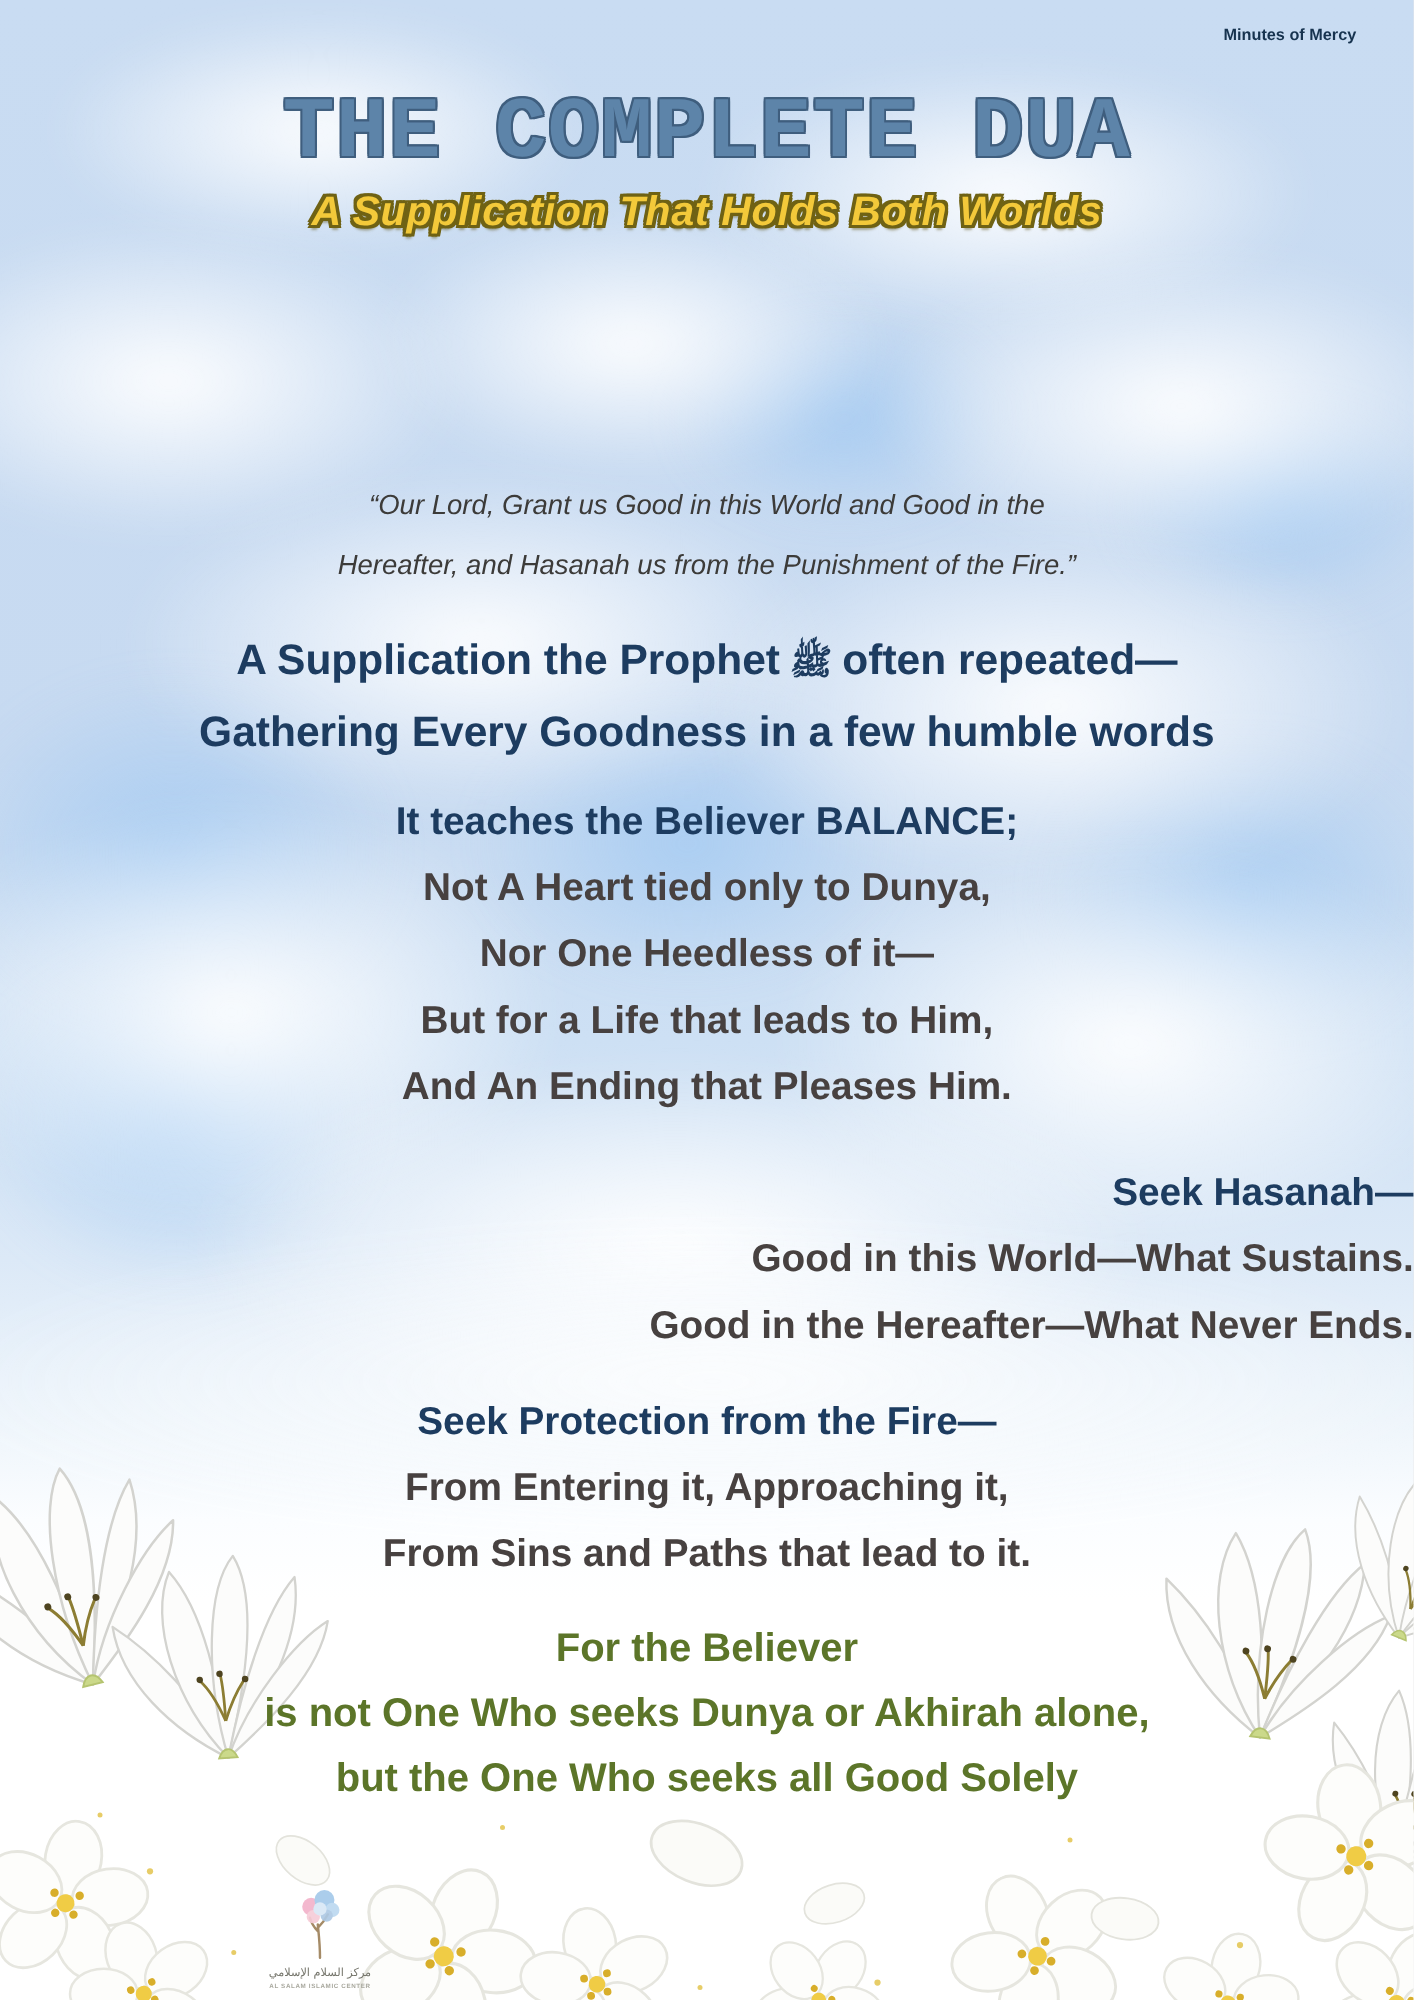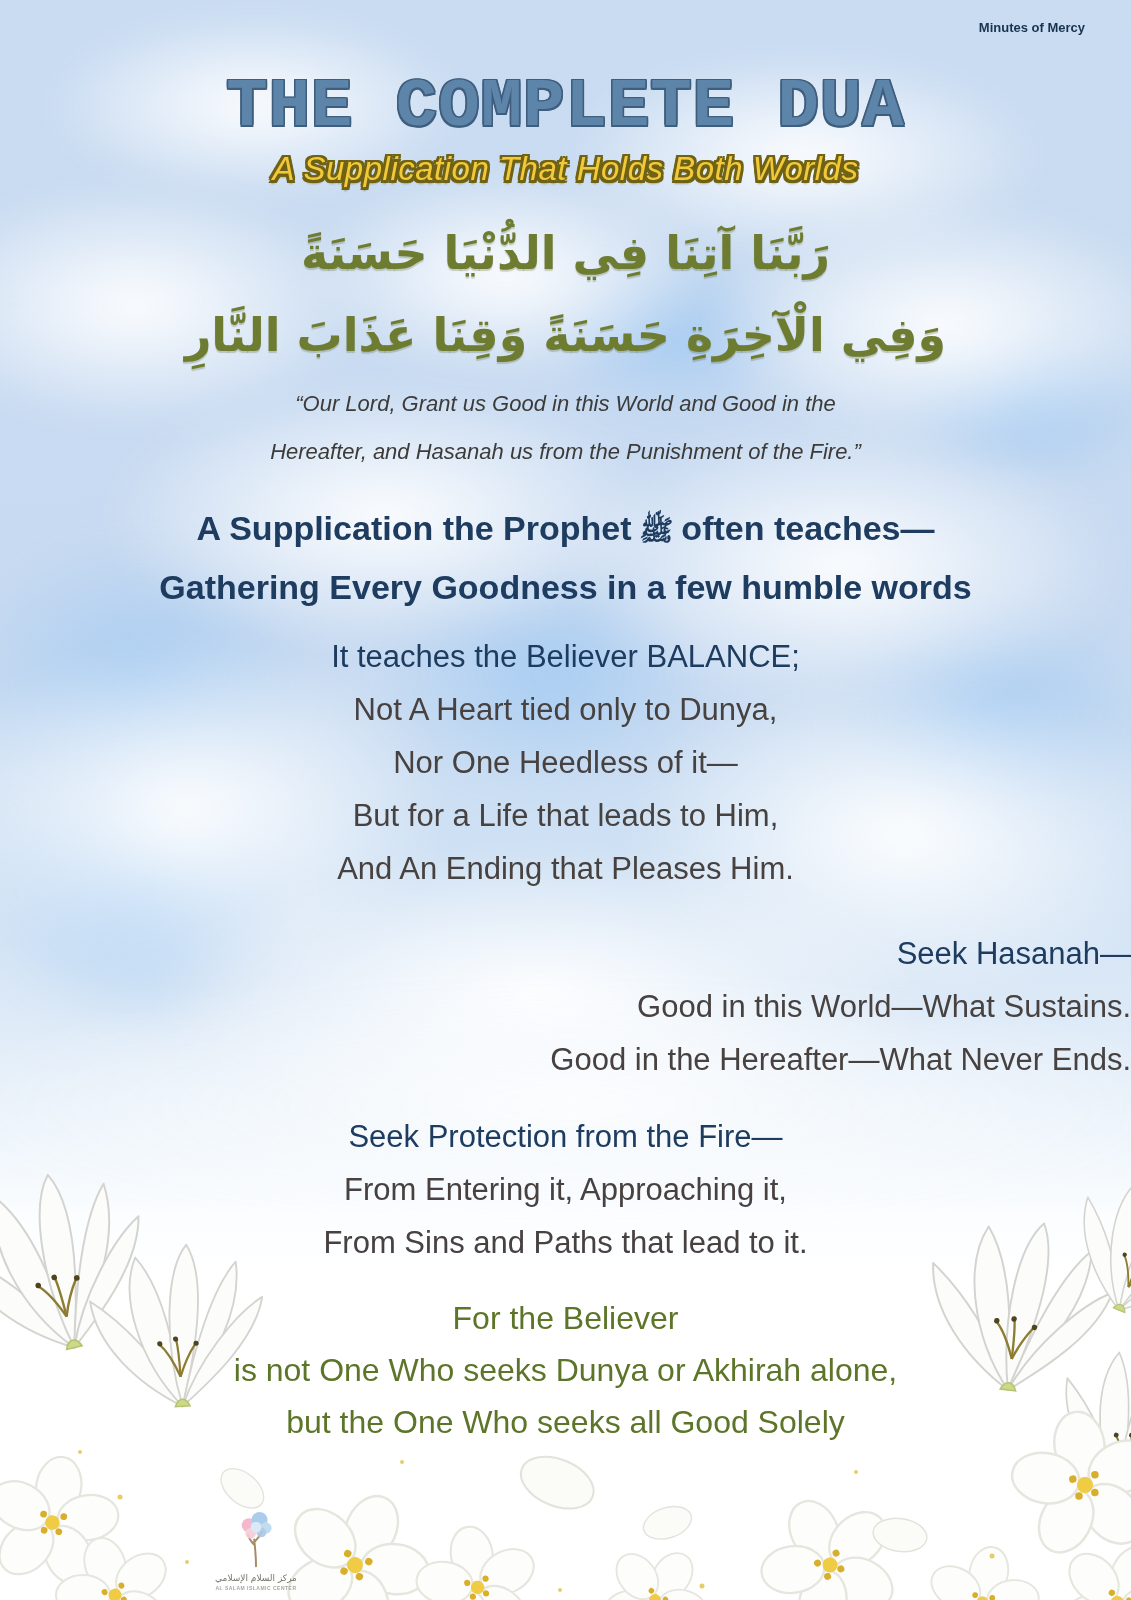--- a/index.html
+++ b/index.html
@@ -11,32 +11,32 @@
   .cloud{position:absolute;border-radius:50%;filter:blur(16px);pointer-events:none;}
   .cw{background:radial-gradient(closest-side,rgba(255,255,255,.95),rgba(255,255,255,0));}
   .cb{background:radial-gradient(closest-side,rgba(148,195,242,.6),rgba(148,195,242,0));}
   .layer-text{position:absolute;left:0;right:0;text-align:center;z-index:3;}
   .brand{position:absolute;top:20px;right:46px;z-index:3;font-size:13px;font-weight:bold;color:#17334f;}
   .title{
     top:68px;font-size:69px;font-weight:800;letter-spacing:1px;color:#5d84a9;
     text-shadow:-1.5px -1.5px 0 #3f5e7e,1.5px -1.5px 0 #3f5e7e,-1.5px 1.5px 0 #3f5e7e,1.5px 1.5px 0 #3f5e7e,0 -1.5px 0 #3f5e7e,0 1.5px 0 #3f5e7e,-1.5px 0 0 #3f5e7e,1.5px 0 0 #3f5e7e;
   }
   .subtitle{
-    top:150px;font-size:33px;font-weight:400;font-style:italic;letter-spacing:.5px;color:#f3c93a;
+    top:150px;font-size:33px;font-weight:700;font-style:italic;letter-spacing:.5px;color:#f3c93a;
     text-shadow:-2.5px -2.5px 0 #6f6214,2.5px -2.5px 0 #6f6214,-2.5px 2.5px 0 #6f6214,2.5px 2.5px 0 #6f6214,0 -2.5px 0 #6f6214,0 2.5px 0 #6f6214,-2.5px 0 0 #6f6214,2.5px 0 0 #6f6214,0 4px 2px rgba(90,80,20,.45);
   }
   .arabic{
     top:212px;direction:rtl;color:#6e7c31;font-family:"DejaVu Sans",sans-serif;
     font-size:46px;font-weight:bold;line-height:82px;
     text-shadow:0 2px 1px rgba(70,80,25,.25);
   }
   .quote{top:380px;font-size:22px;line-height:48px;font-weight:normal;font-style:italic;color:#3c3b39;}
   .intro{top:500px;font-size:34px;line-height:56px;font-weight:bold;color:#1d3c60;}
   .pbuh{font-size:28px;margin:0 8px;font-family:"DejaVu Sans",sans-serif;}
-  .stanza{font-weight:normal;font-size:31px;line-height:53px;}
+  .stanza{font-weight:bold;font-size:31px;line-height:53px;}
   .s1{top:630px;} .s2{top:927px;text-align:right;} .s3{top:1110px;} .s4{top:1292px;line-height:52px;font-size:32px;}
   .navy{color:#1d3c60;} .gray{color:#474140;} .green{color:#5c7529;}
   .flowers{position:absolute;left:0;top:0;width:1131px;height:1600px;z-index:2;pointer-events:none;}
   .logo{position:absolute;left:196px;top:1504px;width:120px;z-index:3;text-align:center;}
   .logo-arabic{font-size:9px;color:#75756b;font-family:"DejaVu Sans",sans-serif;margin-top:1px;text-align:center;}
   .logo-caption{font-size:5px;color:#a8a89e;letter-spacing:.5px;font-weight:bold;margin-top:2px;}
 </style>
 </head>
 <body>
 
@@ -136,33 +136,29 @@
       <circle cx="80" cy="1452" r="2"></circle>
         <circle cx="560" cy="1590" r="2"></circle>
     </g>
   </svg>
 
   <div class="brand">Minutes of Mercy</div>
 
   <h1 class="layer-text title" style="margin:0;font-family:Liberation Mono, monospace;">THE COMPLETE DUA</h1>
   <div class="layer-text subtitle">A Supplication That Holds Both Worlds</div>
 
-  <div class="layer-text arabic">
-    <div>رَبَّنَا آتِنَا فِي الدُّنْيَا حَسَنَةً</div>
-    <div>وَفِي الْآخِرَةِ حَسَنَةً وَقِنَا عَذَابَ النَّارِ</div>
-  </div>
 
   <div class="layer-text quote">
     <div>“Our Lord, Grant us Good in this World and Good in the</div>
     <div>Hereafter, and Hasanah us from the Punishment of the Fire.”</div>
   </div>
 
   <div class="layer-text intro">
     <div>
-      <span>A Supplication the Prophet</span><span class="pbuh">ﷺ</span><span>often teaches—</span>
+      <span>A Supplication the Prophet</span><span class="pbuh">ﷺ</span><span>often repeated—</span>
     </div>
     <div>Gathering Every Goodness in a few humble words</div>
   </div>
 
   <div class="layer-text stanza s1">
     <div class="navy">It teaches the Believer BALANCE;</div>
     <div class="gray">Not A Heart tied only to Dunya,</div>
     <div class="gray">Nor One Heedless of it—</div>
     <div class="gray">But for a Life that leads to Him,</div>
     <div class="gray">And An Ending that Pleases Him.</div>

